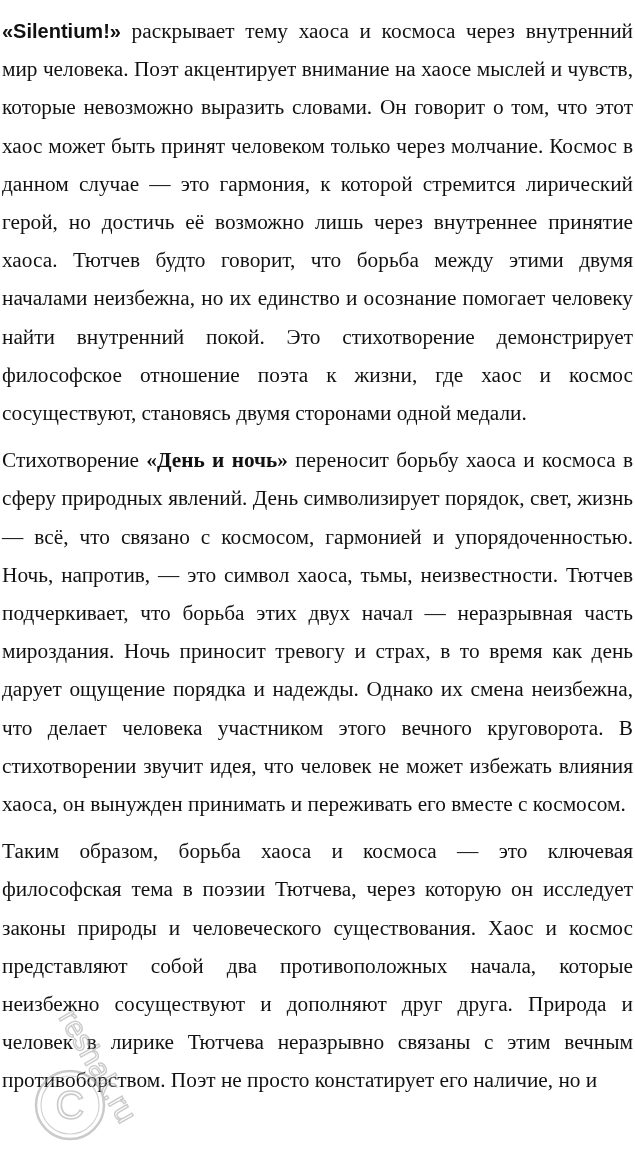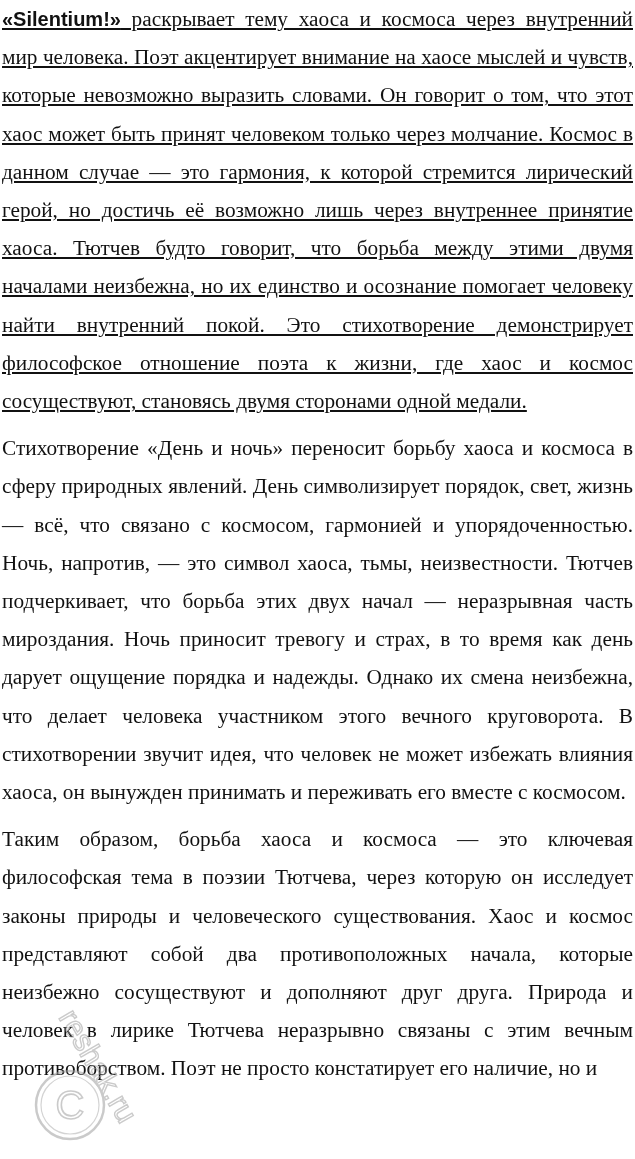--- a/index.html
+++ b/index.html
@@ -25,30 +25,29 @@
       line-height: 38.2px;
       color: #111111;
       text-align: justify;
     }
     .para {
       margin: 0 0 9px 0;
       text-align: justify;
       text-align-last: left;
     }
     .para:first-child {
-      margin-top: 0px;
-      text-decoration: underline;
+      margin-top: 12px;
     }
     .title-sans {
       font-family: "Liberation Sans", "DejaVu Sans", sans-serif;
       font-weight: bold;
       font-size: 20px;
     }
     .title-serif {
-      font-weight: normal;
+      font-weight: bold;
     }
     .watermark {
       position: absolute;
       left: 18px;
       top: 1005px;
       width: 150px;
       height: 150px;
       pointer-events: none;
       opacity: 0.55;
     }

